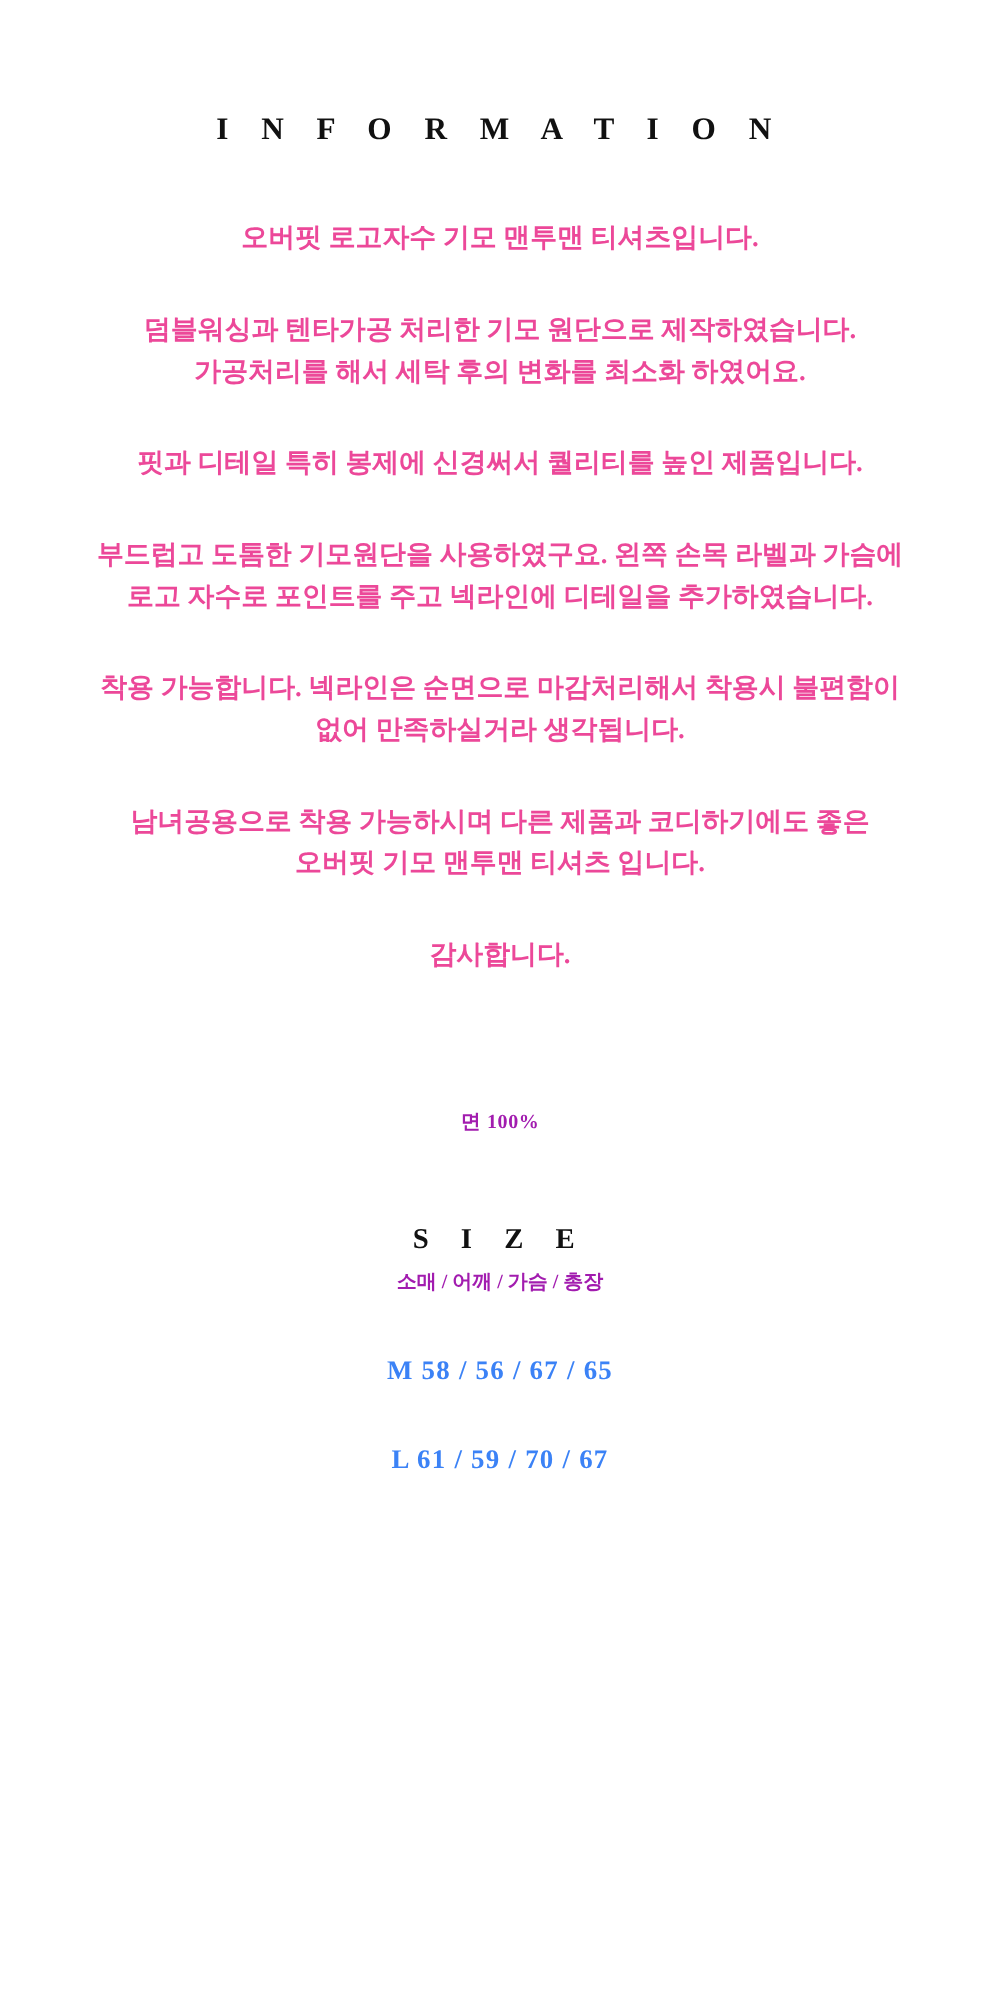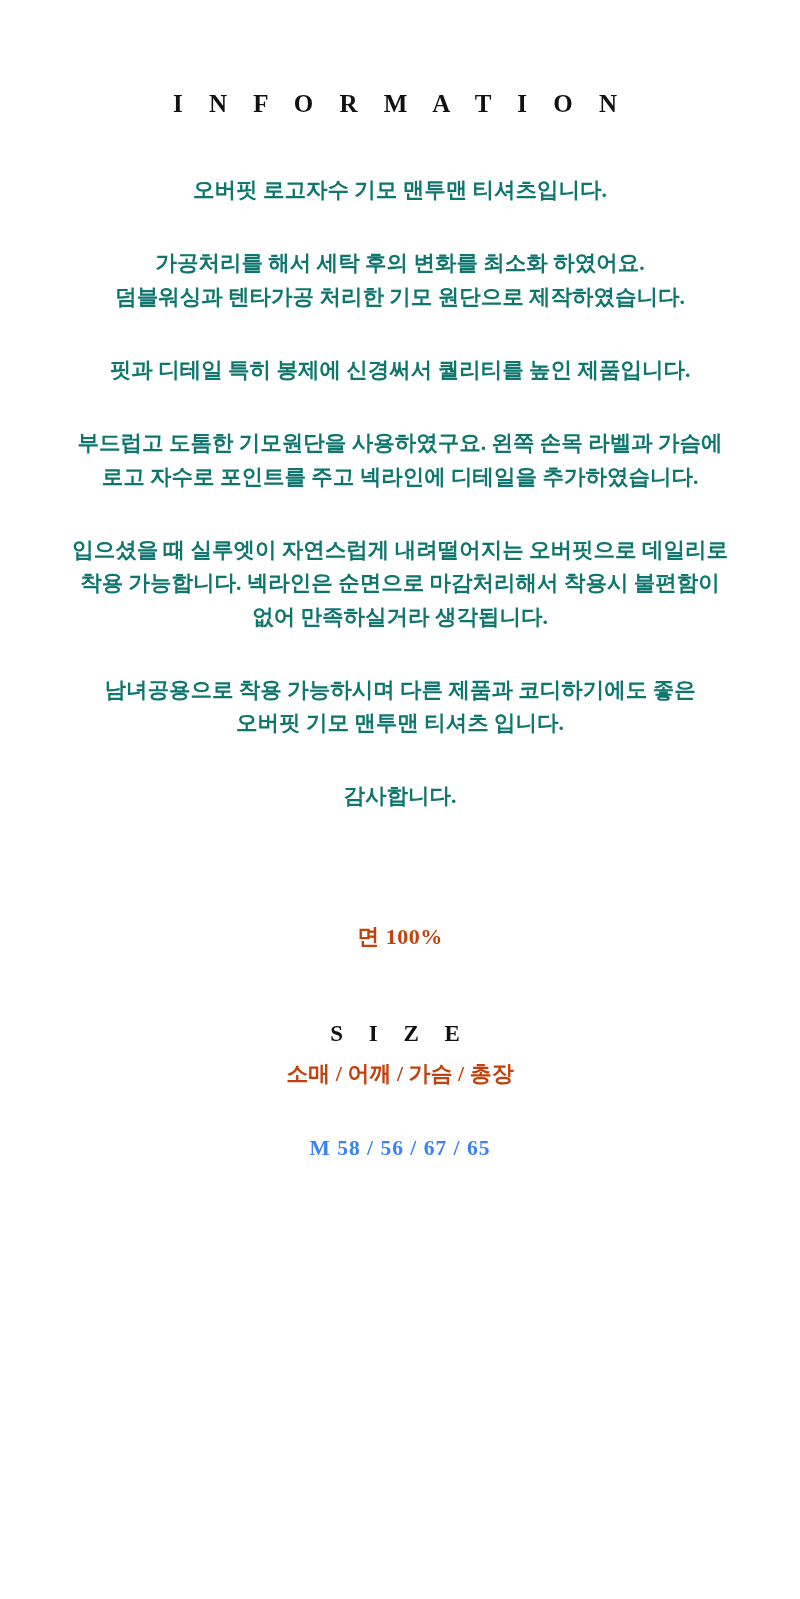--- a/index.html
+++ b/index.html
@@ -36,45 +36,45 @@
   }
   .heading.h-section {
     font-size: 23px;
   }
 
   .para {
     font-weight: bold;
     font-size: 21.5px;
     line-height: 1.55;
     text-align: center;
-    color: #0f766e;
+    color: #ec4899;
     max-width: 760px;
     margin: 0 auto;
   }
 
   .block {
     margin-bottom: 40px;
   }
   .block:last-child {
     margin-bottom: 0;
   }
 
   .spacer-lg { height: 56px; }
   .spacer-md { height: 34px; }
 
   .sec {
     text-align: center;
     width: 100%;
   }
   .sec .sec-body {
     font-weight: bold;
-    font-size: 22px;
+    font-size: 16px;
     line-height: 1.5;
     margin-top: 10px;
-    color: #c2410c;
+    color: #a21caf;
   }
   .sec .sec-body.roman {
     font-family: "Liberation Serif", "DejaVu Serif", serif;
     letter-spacing: 0.5px;
   }
 
   .size-row {
     font-weight: bold;
     font-size: 21.5px;
     text-align: center;
@@ -89,35 +89,34 @@
 
 <div class="page">
 
   <div class="heading h-info">I N F O R M A T I O N</div>
 
   <div class="block">
     <div class="para">오버핏 로고자수 기모 맨투맨 티셔츠입니다.</div>
   </div>
 
   <div class="block">
+    <div class="para">덤블워싱과 텐타가공 처리한 기모 원단으로 제작하였습니다.</div>
     <div class="para">가공처리를 해서 세탁 후의 변화를 최소화 하였어요.</div>
-    <div class="para">덤블워싱과 텐타가공 처리한 기모 원단으로 제작하였습니다.</div>
   </div>
 
   <div class="block">
     <div class="para">핏과 디테일 특히 봉제에 신경써서 퀄리티를 높인 제품입니다.</div>
   </div>
 
   <div class="block">
     <div class="para">부드럽고 도톰한 기모원단을 사용하였구요. 왼쪽 손목 라벨과 가슴에</div>
     <div class="para">로고 자수로 포인트를 주고 넥라인에 디테일을 추가하였습니다.</div>
   </div>
 
   <div class="block">
-    <div class="para">입으셨을 때 실루엣이 자연스럽게 내려떨어지는 오버핏으로 데일리로</div>
     <div class="para">착용 가능합니다. 넥라인은 순면으로 마감처리해서  착용시 불편함이</div>
     <div class="para">없어 만족하실거라 생각됩니다.</div>
   </div>
 
   <div class="block">
     <div class="para">남녀공용으로 착용 가능하시며 다른 제품과 코디하기에도 좋은</div>
     <div class="para">오버핏 기모 맨투맨 티셔츠 입니다.</div>
   </div>
 
   <div class="block">
@@ -134,15 +133,16 @@
 
   <div class="sec">
   </div>
 
   <div class="spacer-md"></div>
 
   <div class="sec">
     <div class="heading h-section">S I Z E</div>
     <div class="sec-body">소매 / 어깨 / 가슴 / 총장</div>
     <div class="size-row first">M 58 / 56 / 67 / 65</div>
+    <div class="size-row second">L  61 / 59 / 70 / 67</div>
   </div>
 
 </div>
 
 </body></html>

